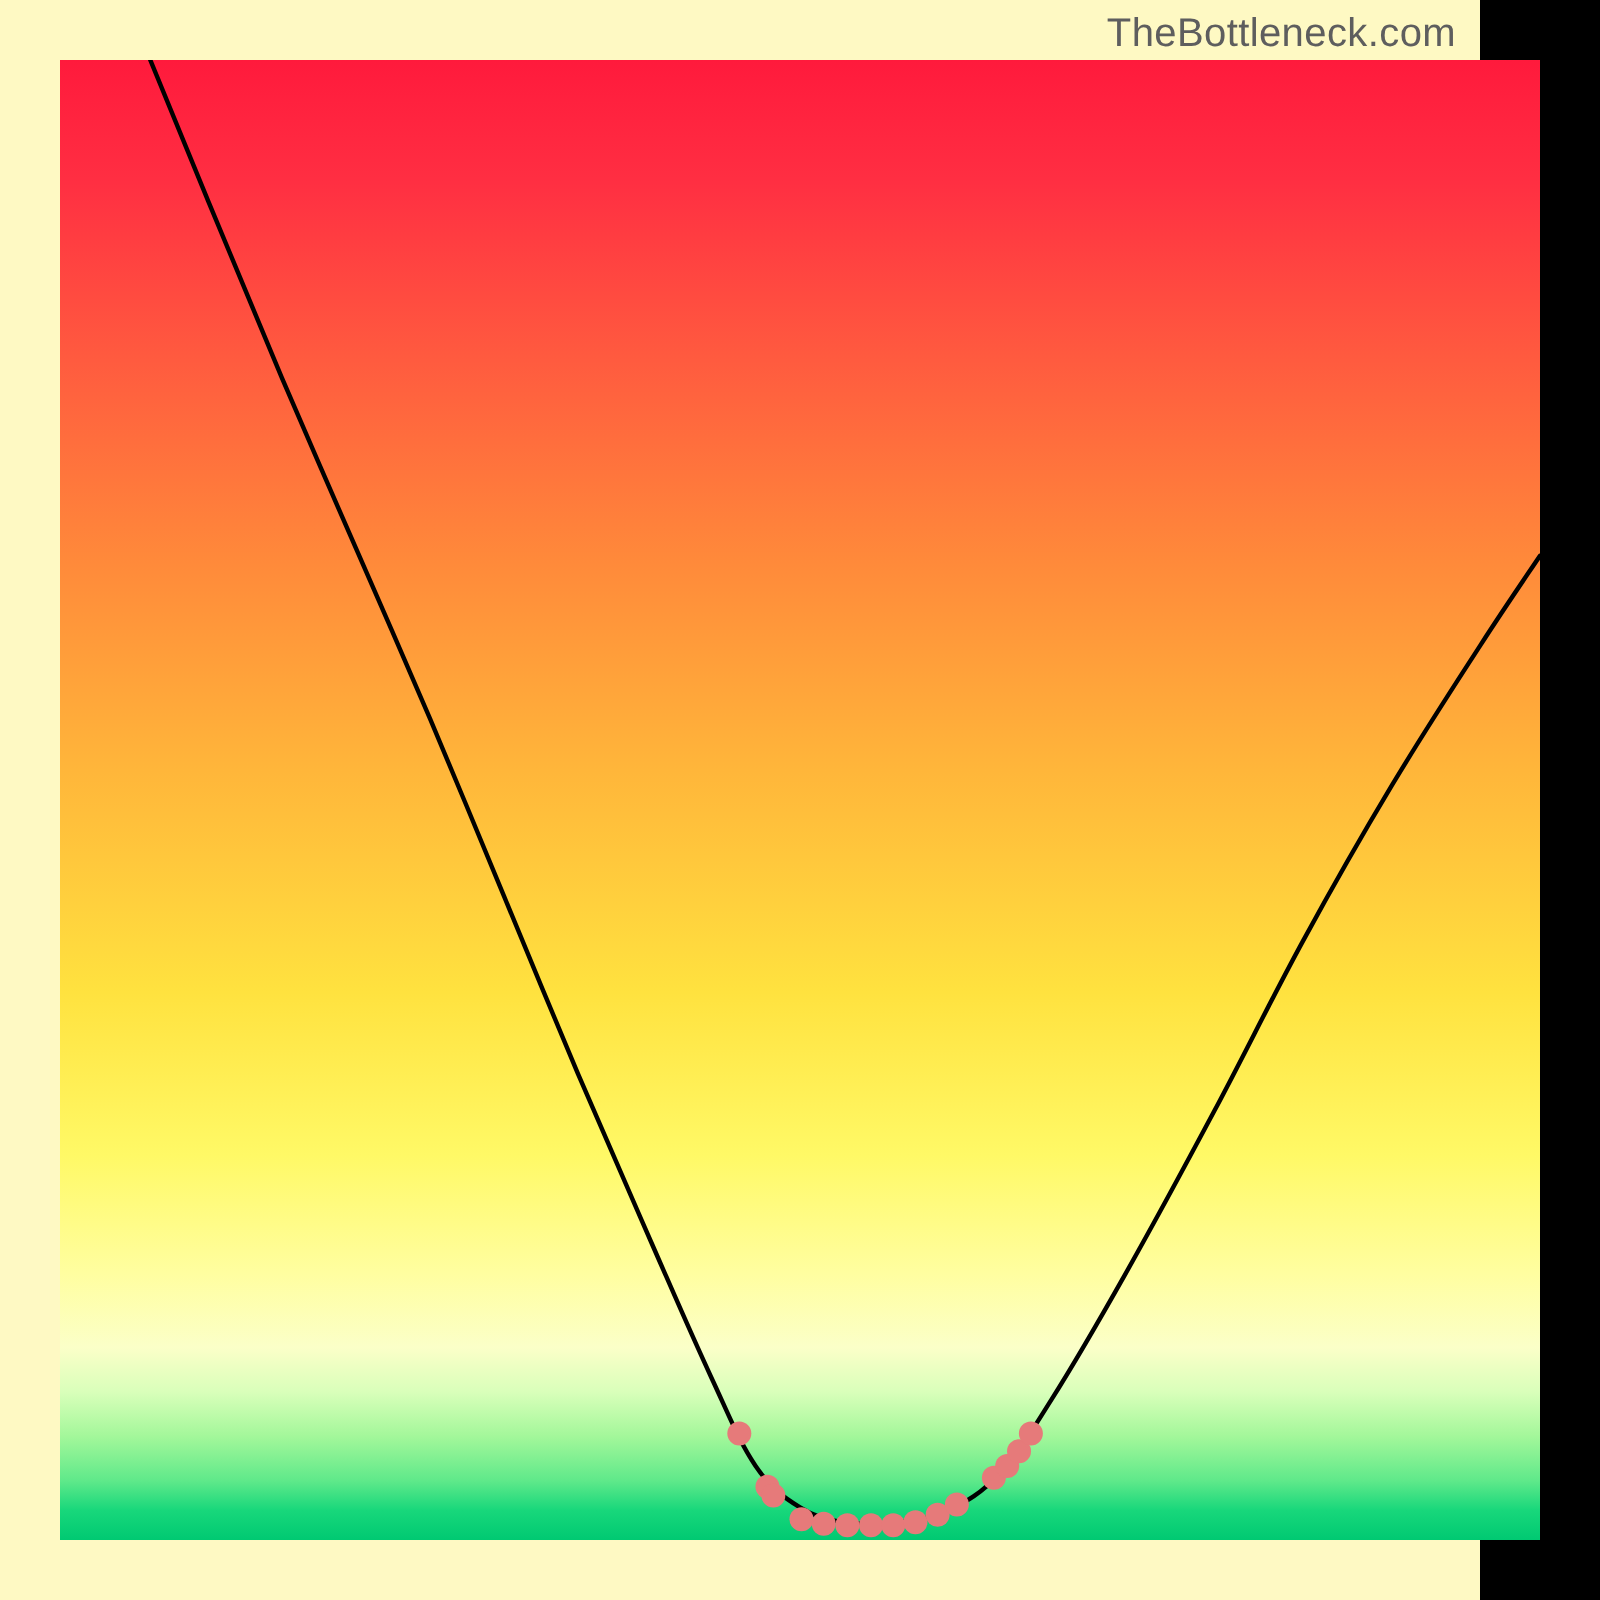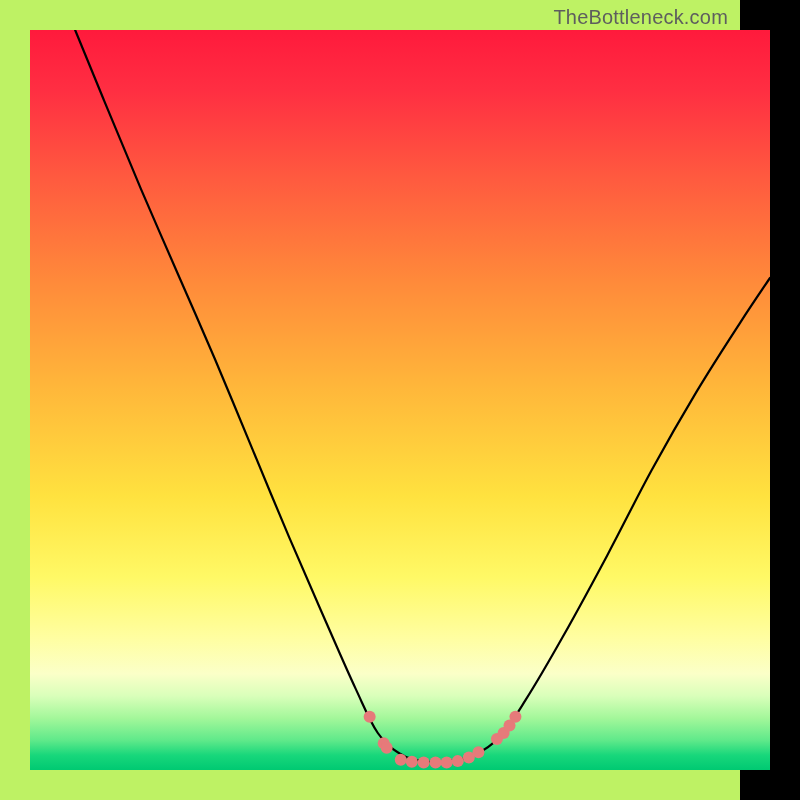--- a/index.html
+++ b/index.html
@@ -10,21 +10,21 @@
     background: #000;
     overflow: hidden;
     font-family: Arial, Helvetica, sans-serif;
   }
   .frame {
     position: absolute;
     left: 0;
     top: 0;
     width: 740px;
     height: 800px;
-    background: #bef264;
+    background: #fef9c3;
   }
   .plot-area {
     position: absolute;
     left: 30px;
     top: 30px;
     width: 740px;
     height: 740px;
     overflow: hidden;
   }
   .gradient-bg {

